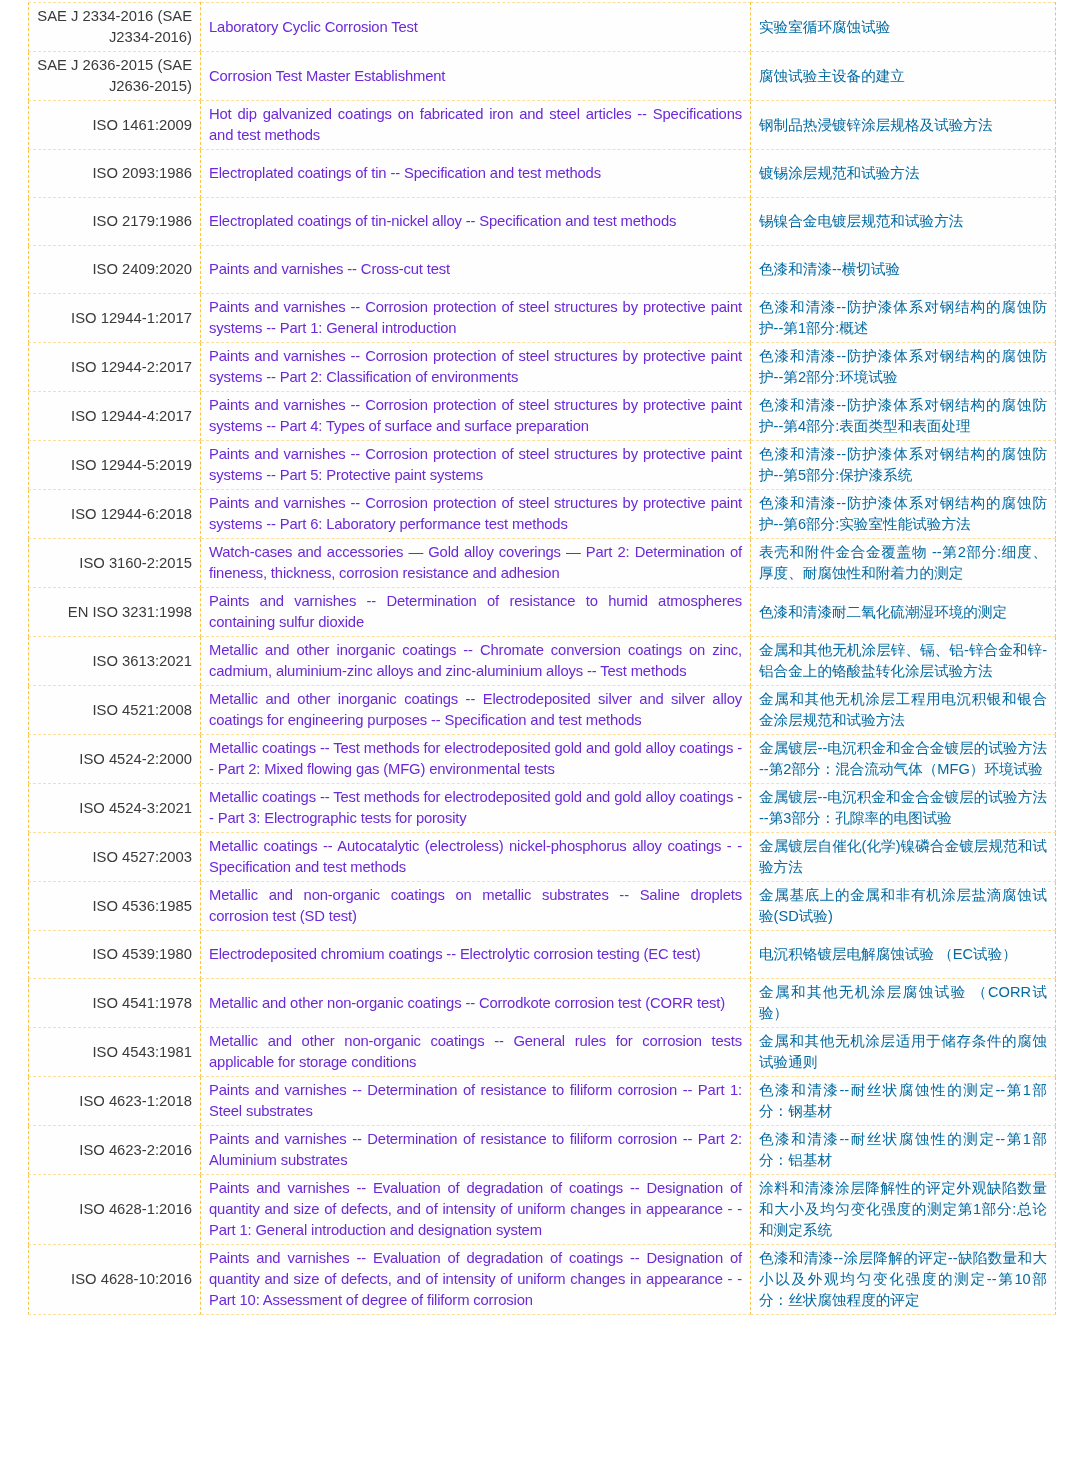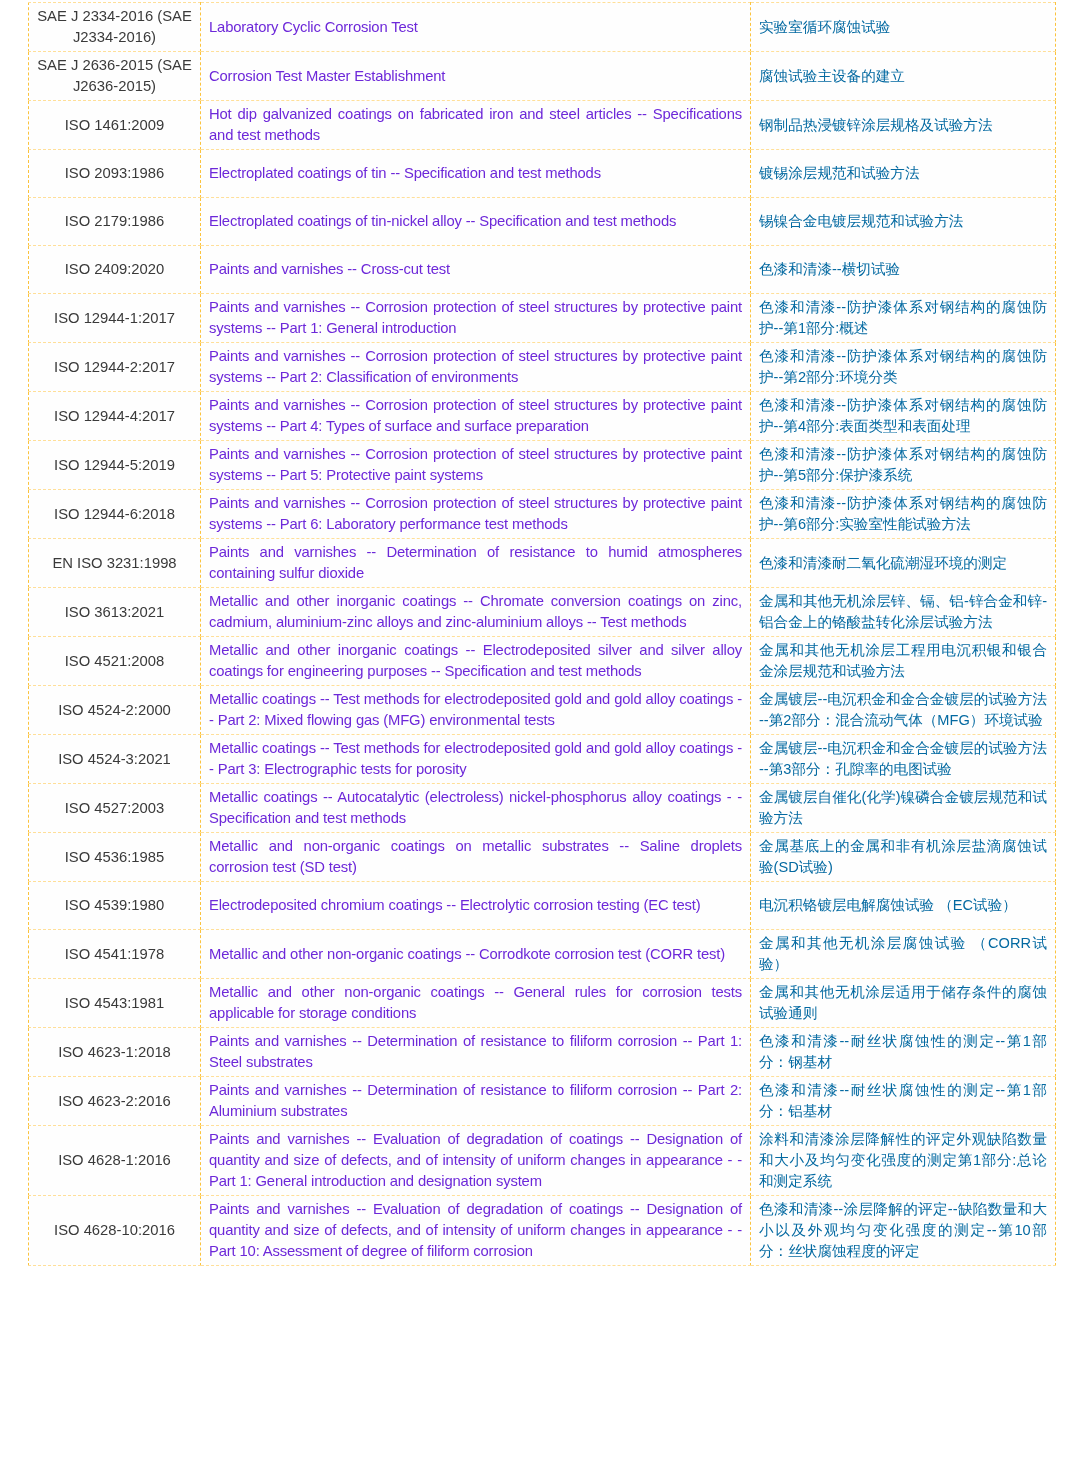--- a/index.html
+++ b/index.html
@@ -29,21 +29,21 @@
     border-left: 1px dashed #fbc33e;
     border-right: 1px dashed #fbc33e;
     border-top: 1px dashed #ffdf98;
     border-bottom: 1px dashed #ffdf98;
     vertical-align: middle;
     padding: 3px 8px;
     background: #fefefe;
   }
   table.standards tr { height: 48px; }
   td.cell-std {
-    text-align: center;
+    text-align: right;
     font-size: 14.8px;
     line-height: 21px;
     color: #3a3a3a;
   }
   td.cell-en {
     text-align: justify;
     font-size: 14.8px;
     letter-spacing: -0.15px;
     line-height: 21px;
     color: #6d28d9;
@@ -98,36 +98,41 @@
           <td class="cell-zh">色漆和清漆--横切试验</td>
         </tr>
         <tr>
           <td class="cell-std">ISO 12944-1:2017</td>
           <td class="cell-en">Paints and varnishes -- Corrosion protection of steel structures by protective paint systems -- Part 1: General introduction</td>
           <td class="cell-zh">色漆和清漆--防护漆体系对钢结构的腐蚀防护--第1部分:概述</td>
         </tr>
         <tr>
           <td class="cell-std">ISO 12944-2:2017</td>
           <td class="cell-en">Paints and varnishes -- Corrosion protection of steel structures by protective paint systems -- Part 2: Classification of environments</td>
-          <td class="cell-zh">色漆和清漆--防护漆体系对钢结构的腐蚀防护--第2部分:环境分类</td>
+          <td class="cell-zh">色漆和清漆--防护漆体系对钢结构的腐蚀防护--第2部分:环境试验</td>
         </tr>
         <tr>
           <td class="cell-std">ISO 12944-4:2017</td>
           <td class="cell-en">Paints and varnishes -- Corrosion protection of steel structures by protective paint systems -- Part 4: Types of surface and surface preparation</td>
           <td class="cell-zh">色漆和清漆--防护漆体系对钢结构的腐蚀防护--第4部分:表面类型和表面处理</td>
         </tr>
         <tr>
           <td class="cell-std">ISO 12944-5:2019</td>
           <td class="cell-en">Paints and varnishes -- Corrosion protection of steel structures by protective paint systems -- Part 5: Protective paint systems</td>
           <td class="cell-zh">色漆和清漆--防护漆体系对钢结构的腐蚀防护--第5部分:保护漆系统</td>
         </tr>
         <tr>
           <td class="cell-std">ISO 12944-6:2018</td>
           <td class="cell-en">Paints and varnishes -- Corrosion protection of steel structures by protective paint systems -- Part 6: Laboratory performance test methods</td>
           <td class="cell-zh">色漆和清漆--防护漆体系对钢结构的腐蚀防护--第6部分:实验室性能试验方法</td>
+        </tr>
+        <tr>
+          <td class="cell-std">ISO 3160-2:2015</td>
+          <td class="cell-en">Watch-cases and accessories — Gold alloy coverings — Part 2: Determination of fineness, thickness, corrosion resistance and adhesion</td>
+          <td class="cell-zh">表壳和附件金合金覆盖物 --第2部分:细度、厚度、耐腐蚀性和附着力的测定</td>
         </tr>
         <tr>
           <td class="cell-std">EN ISO 3231:1998</td>
           <td class="cell-en">Paints and varnishes -- Determination of resistance to humid atmospheres containing sulfur dioxide</td>
           <td class="cell-zh">色漆和清漆耐二氧化硫潮湿环境的测定</td>
         </tr>
         <tr>
           <td class="cell-std">ISO 3613:2021</td>
           <td class="cell-en">Metallic and other inorganic coatings -- Chromate conversion coatings on zinc, cadmium, aluminium-zinc alloys and zinc-aluminium alloys -- Test methods</td>
           <td class="cell-zh">金属和其他无机涂层锌、镉、铝-锌合金和锌-铝合金上的铬酸盐转化涂层试验方法</td>

